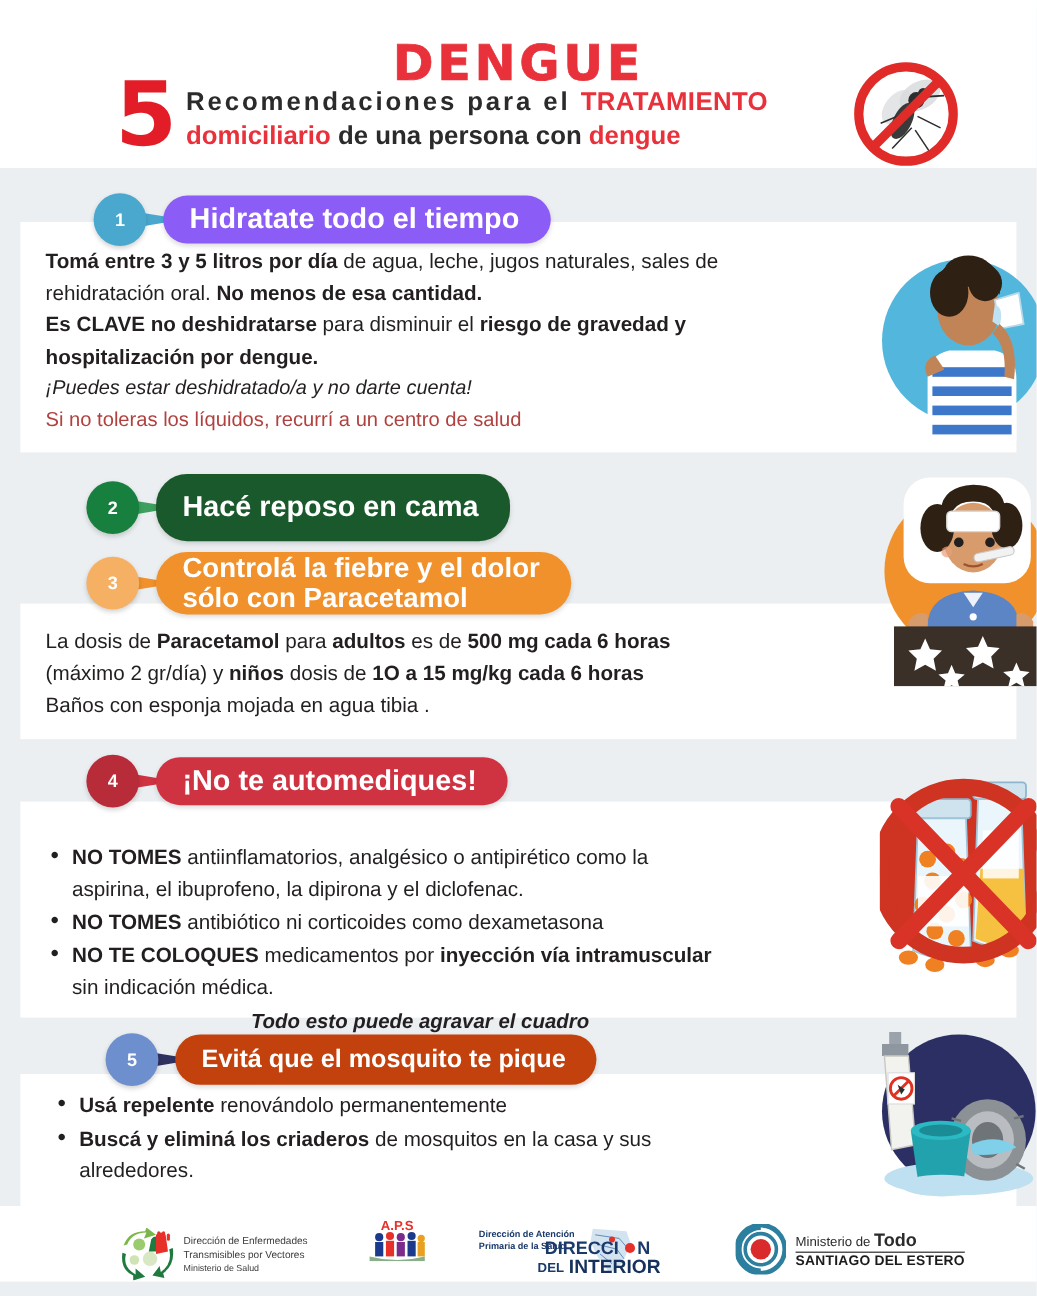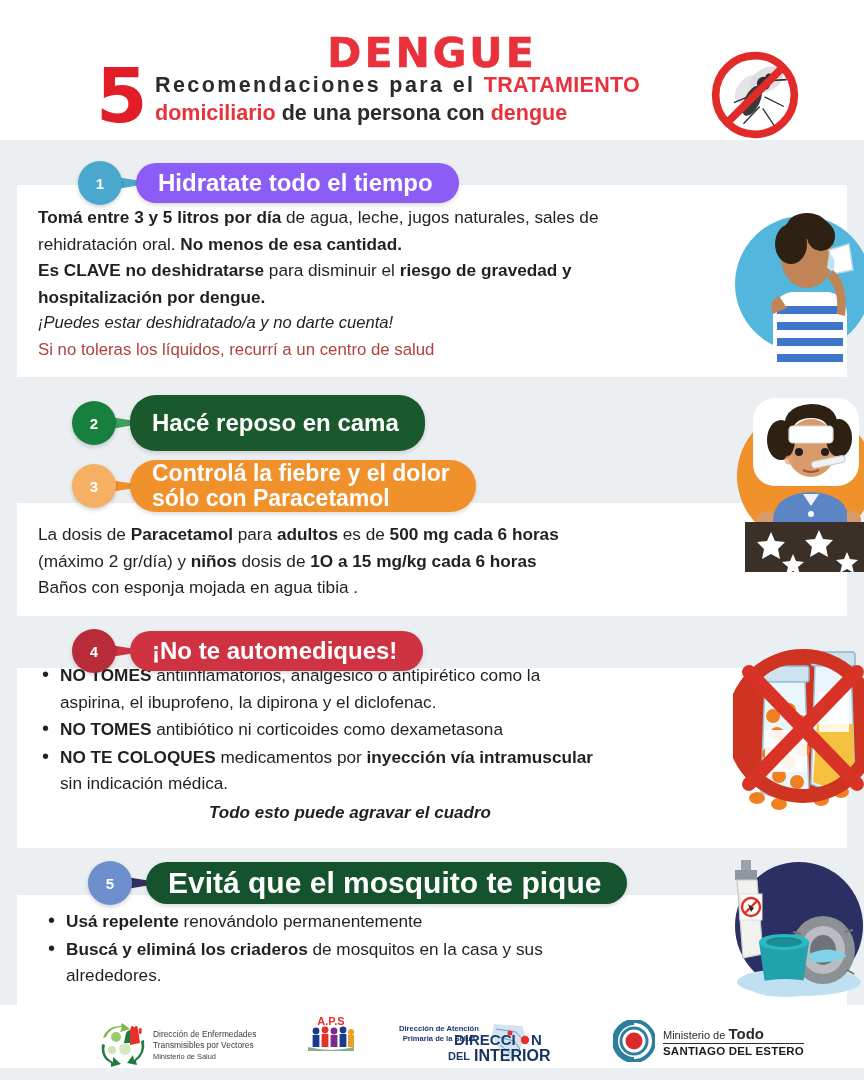--- a/index.html
+++ b/index.html
@@ -177,21 +177,21 @@
   .logo-block {
     position: absolute;
     display: flex;
     align-items: center;
   }
   .logo-text {
     font-family: "Liberation Sans", sans-serif;
     color: #3b3b3b;
   }
   .lt-1 { font-size: 8.4px; line-height: 11px; }
-  .lt-2 { font-size: 7.6px; line-height: 10px; font-weight: bold; text-align: center; color: #1b3a6b; padding-left: 39px;}
+  .lt-2 { font-size: 7.6px; line-height: 10px; font-weight: bold; color: #1b3a6b; padding-left: 39px;}
   .bottom-strip {
     position: absolute;
     left: 0; top: 1068px;
     width: 864px; height: 12px;
     background: #eceff1;
   }
 </style>
 </head>
 <body>
 
@@ -372,21 +372,21 @@
   <div class="pill-row" style="left:72px; top:629px;">
     <div class="badge" style="background:#b82b38;">
       <span>4</span>
     </div>
     <div class="connector" style="background:#cf3341;"></div>
     <div class="title-pill" style="background:#cf3341; height:40px; font-size:24px;">
       <span>¡No te automediques!</span>
     </div>
   </div>
 
-  <div class="body-text" style="left:40px; top:662px; width:706px;">
+  <div class="body-text" style="left:40px; top:701px; width:706px;">
     <ul class="bullets">
       <li><b>NO TOMES</b><span> antiinflamatorios, analgésico o antipirético como la</span><br><span>aspirina, el ibuprofeno, la dipirona y el diclofenac.</span></li>
       <li><b>NO TOMES</b><span> antibiótico ni corticoides como dexametasona</span></li>
       <li><b>NO TE COLOQUES</b><span> medicamentos por </span><b>inyección vía intramuscular</b><br><span>sin indicación médica.</span></li>
     </ul>
     <div class="center-ital" style="width:620px;">Todo esto puede agravar el cuadro</div>
   </div>
 
   <div class="panel" style="left:17px; top:895px; width:830px; height:110px;"></div>
 
@@ -423,21 +423,21 @@
       </g>
       <ellipse cx="62" cy="130" rx="34" ry="9" fill="#bfe0f0"></ellipse>
     </svg>
   </div>
 
   <div class="pill-row" style="left:88px; top:861px;">
     <div class="badge" style="background:#6d8fcd;">
       <span>5</span>
     </div>
     <div class="connector" style="background:#2f3160;"></div>
-    <div class="title-pill" style="background:#14532d; height:42px; font-size:30px;">
+    <div class="title-pill" style="background:#c2410c; height:42px; font-size:21px;">
       <span>Evitá que el mosquito te pique</span>
     </div>
   </div>
 
   <div class="body-text" style="left:46px; top:908px; width:700px;">
     <ul class="bullets">
       <li><b>Usá repelente</b><span> renovándolo permanentemente</span></li>
       <li><b>Buscá y eliminá los criaderos</b><span> de mosquitos en la casa y sus</span><br><span>alrededores.</span></li>
     </ul>
   </div>

